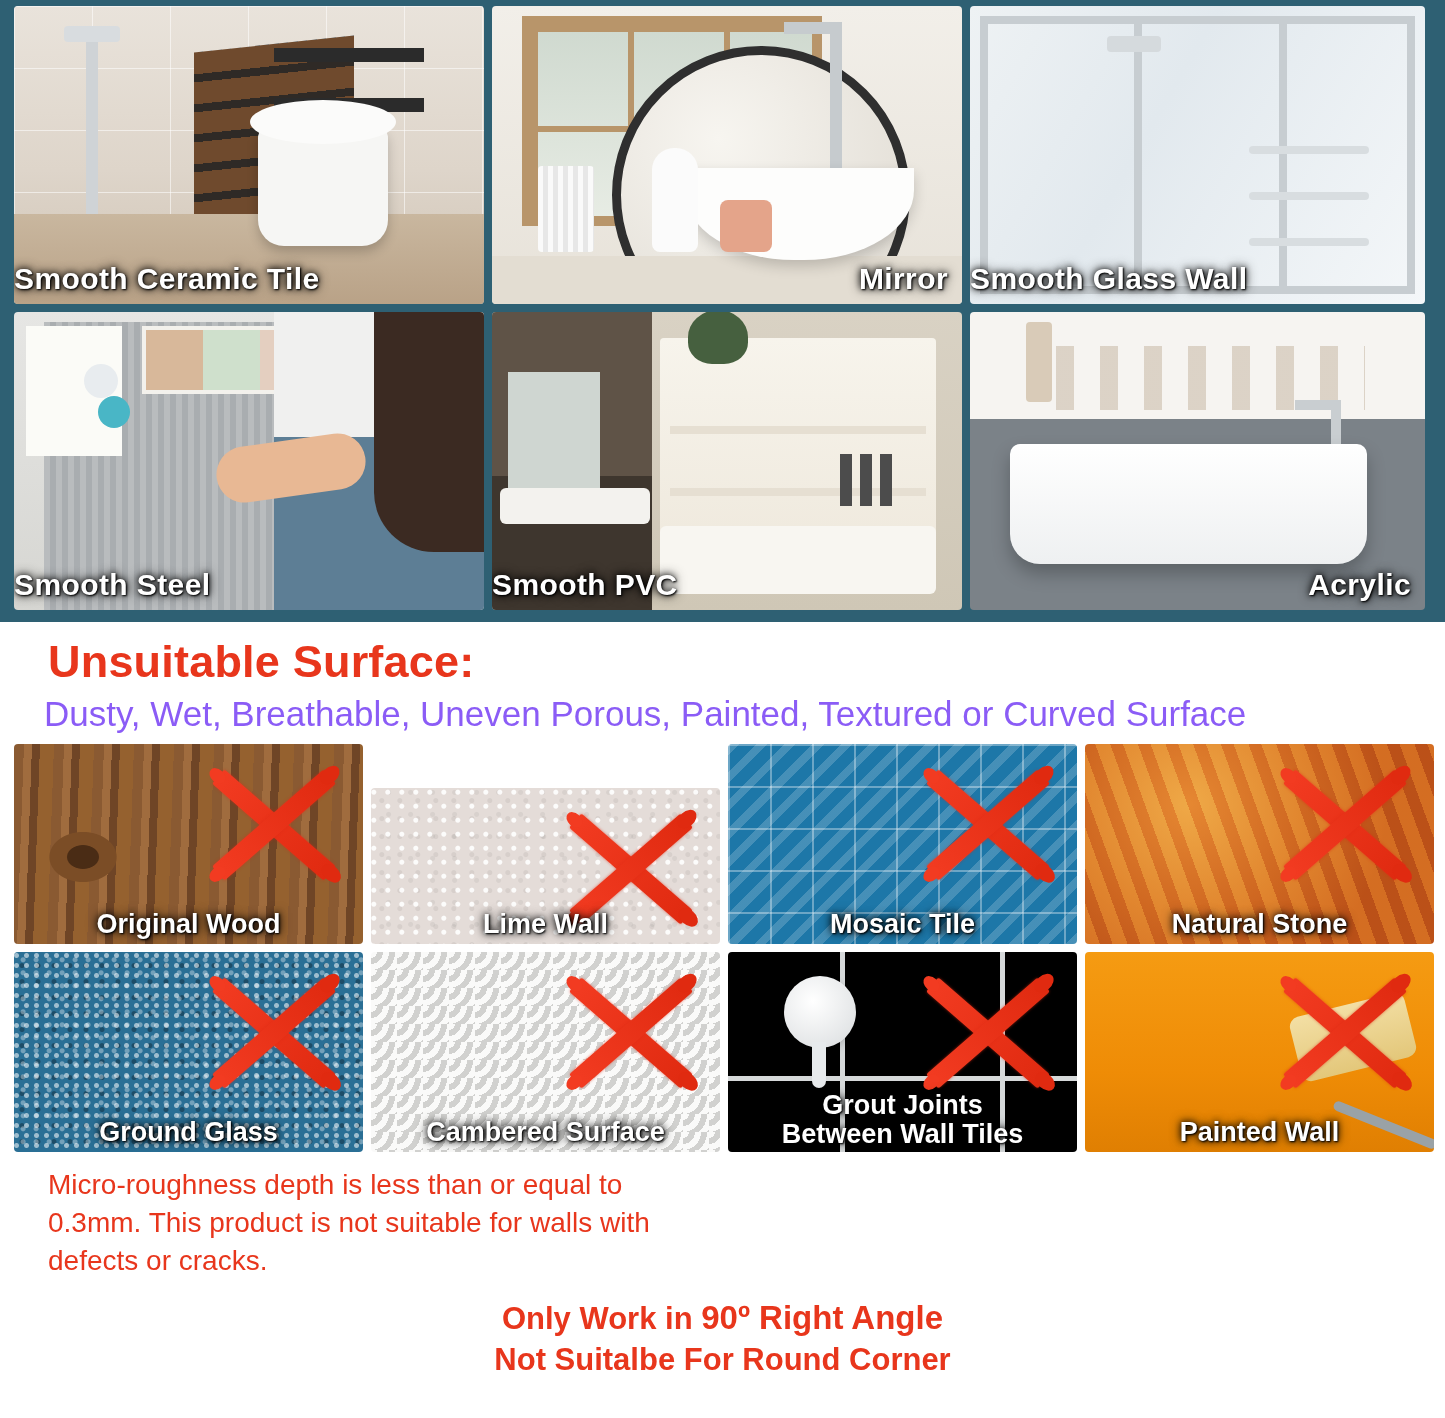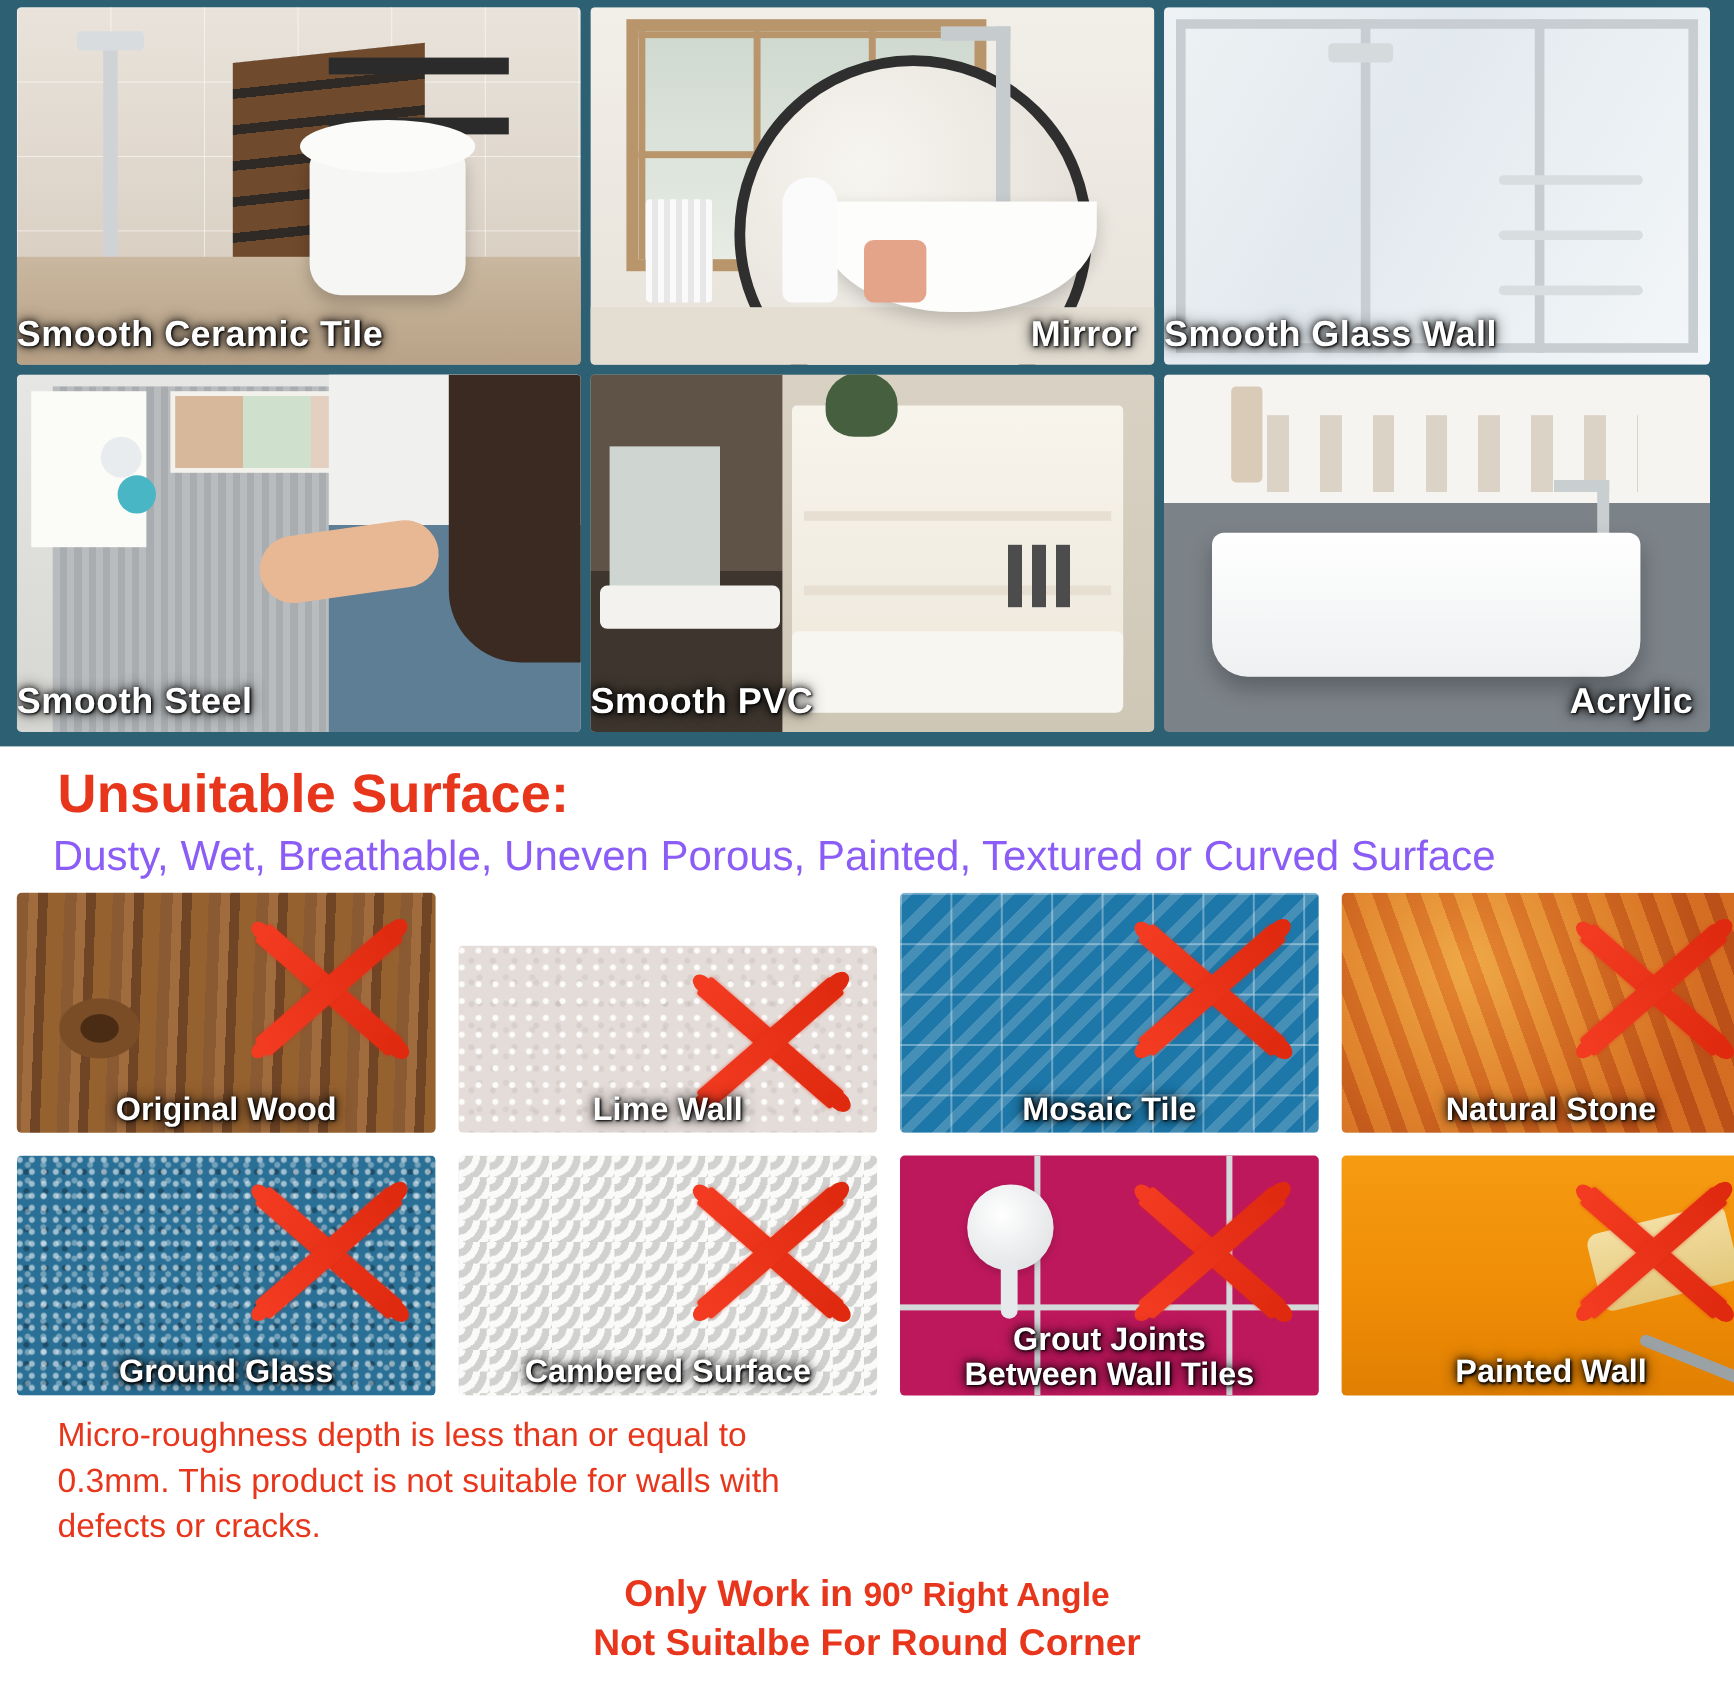--- a/index.html
+++ b/index.html
@@ -269,21 +269,21 @@
     color: #8b5cf6;
     font-size: 35px;
     padding-left: 30px;
     margin: 6px 0 10px 0;
     white-space: nowrap;
   }
   .grid-uns {
     display:grid;
     grid-template-columns: repeat(4, 349px);
     grid-template-rows: 200px 200px;
-    gap: 19px;
+    gap: 8px;
   }
   .utile { position:relative; overflow:hidden; border-radius:4px; }
   .utile .ucap {
     position:absolute; bottom:6px; left:0; right:0; text-align:center;
     color:#fff; font-size:27px; font-weight:bold; line-height:1.05;
     text-shadow: 0 0 6px rgba(0,0,0,.95), 0 0 12px rgba(0,0,0,.8), 1px 1px 2px #000;
   }
   .utile .ucap.two { bottom: 4px; }
 
   
@@ -349,21 +349,21 @@
       radial-gradient(circle at 50% 85%, rgba(0,0,0,.3) 0 2px, transparent 3px);
     background-size: 10px 10px, 13px 13px, 16px 16px;
   }
   .t-camber {
     background:#dcdcda;
     background-image:
       repeating-radial-gradient(circle at 0 0, rgba(255,255,255,.85) 0 6px, rgba(0,0,0,.05) 6px 12px);
     background-size: 26px 18px;
   }
   .t-grout {
-    background:#be185d;
+    background:#000000;
   }
   .t-grout .gl {
     position:absolute; background:#d6d9da;
   }
   .t-grout .gv { top:0; bottom:0; width:5px; }
   .t-grout .gh { left:0; right:0; height:5px; }
   .t-grout .hook {
     position:absolute; left:56px; top:24px; width:72px; height:72px;
     background: radial-gradient(circle at 40% 35%, #ffffff, #d9dcde);
     border-radius:50%;
@@ -405,21 +405,21 @@
   }
   .foot-right {
     flex:1;
     color:#e8361c;
     font-size: 31px;
     font-weight: bold;
     line-height: 1.3;
     text-align:center;
     white-space: nowrap;
   }
-  .foot-right .big { font-size: 28px; }
+  .foot-right .big { font-size: 33px; }
 </style>
 </head>
 <body>
 
 <section class="apply-section">
 
 
   <div class="grid-apply">
 
     <div class="tile">

